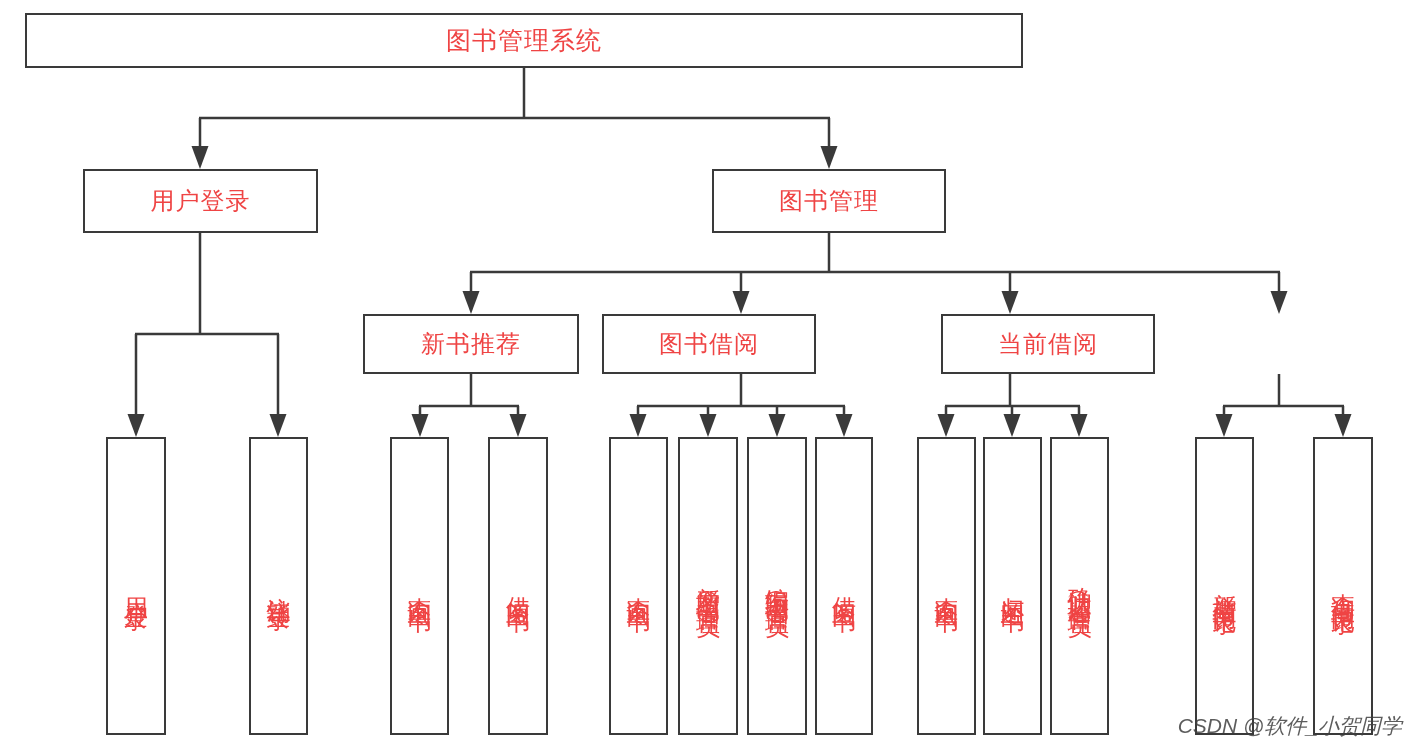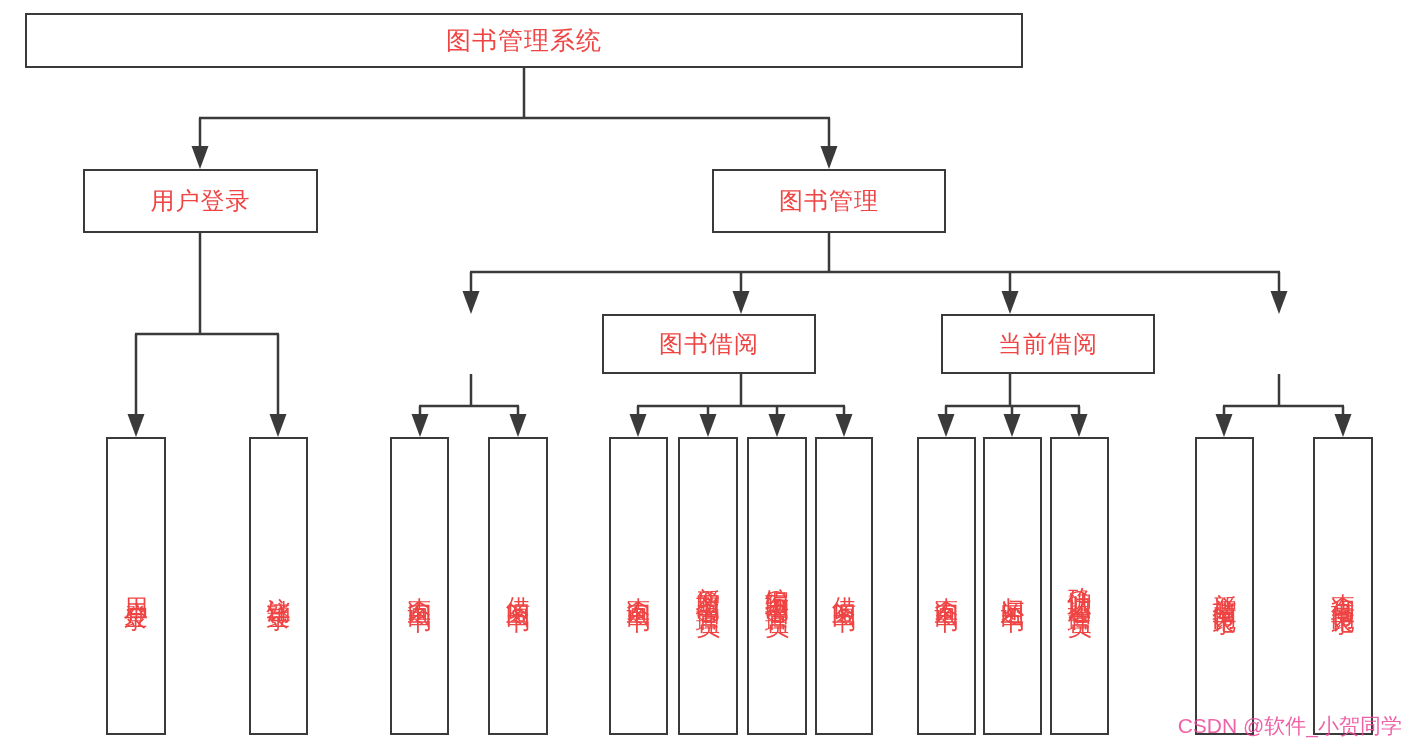--- a/index.html
+++ b/index.html
@@ -46,23 +46,24 @@
     font-size: 24px;
     letter-spacing: 4px;
     line-height: 1.0;
   }
   .watermark {
     position: absolute;
     right: 3px;
     top: 712px;
     z-index: 3;
     font-size: 21px;
-    color: #ec4899;
+    color: #404040;
     opacity: 0.85;
     white-space: nowrap;
+    font-style: italic;
   }
 </style>
 </head>
 <body>
 
 <div class="canvas">
 
   <svg class="connectors" width="1405" height="747" viewBox="0 0 1405 747">
     <path d="M524,67 V118 M199,118 H830 M200,118 V162 M829,118 V162
          M829,233 V272 M470,272 H1280 M471,272 V306 M741,272 V306 M1010,272 V306 M1279,272 V306
@@ -98,20 +99,23 @@
     <span>图书管理系统</span>
   </div>
 
   <div class="node hbox" style="left:83px; top:169px; width:235px; height:64px;">
     <span>用户登录</span>
   </div>
   <div class="node hbox" style="left:712px; top:169px; width:234px; height:64px;">
     <span>图书管理</span>
   </div>
 
+  <div class="node hbox" style="left:363px; top:314px; width:216px; height:60px;">
+    <span>新书推荐</span>
+  </div>
   <div class="node hbox" style="left:602px; top:314px; width:214px; height:60px;">
     <span>图书借阅</span>
   </div>
   <div class="node hbox" style="left:903px; top:314px; width:214px; height:60px;margin-left:38px;">
     <span>当前借阅</span>
   </div>
 
   <div class="node vbox" style="left:106px; top:437px; width:60px; height:298px;">
     <span class="vtext">用户登录</span>
   </div>

